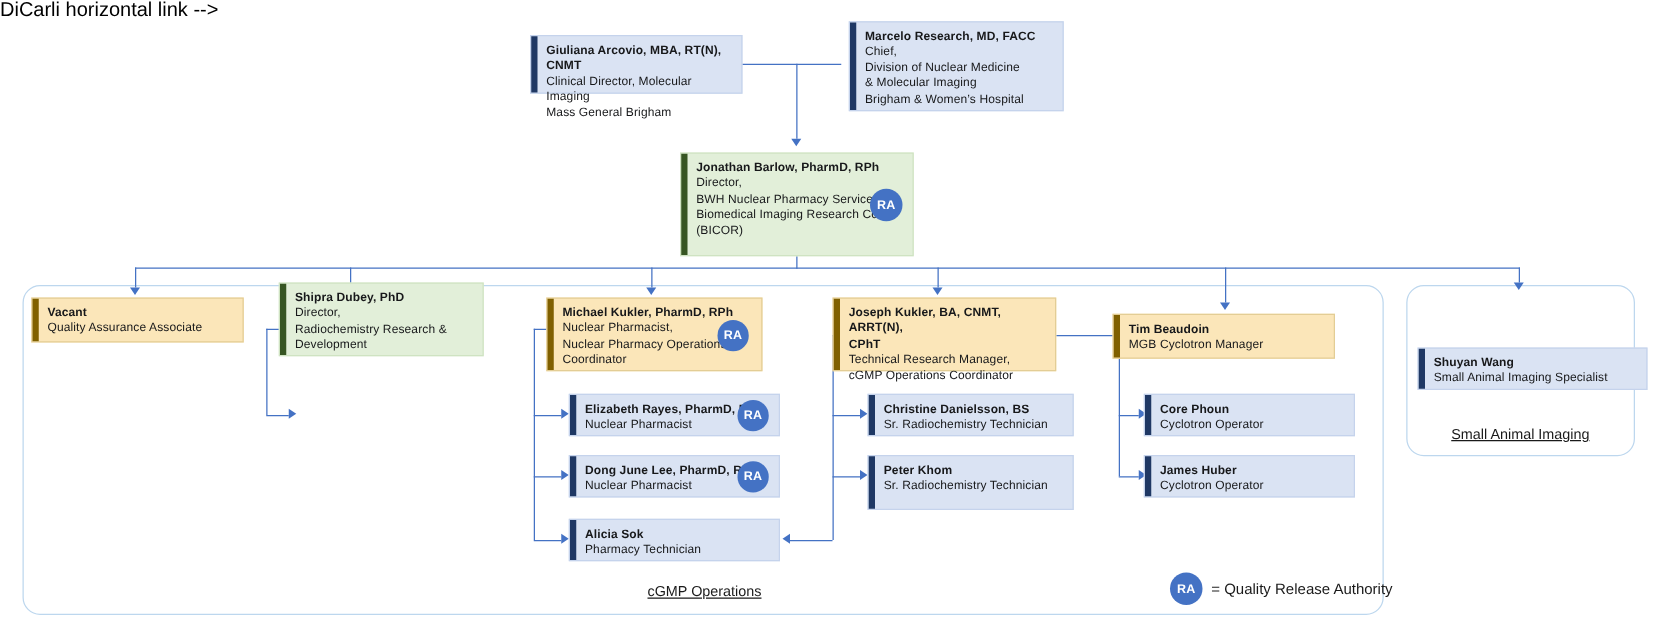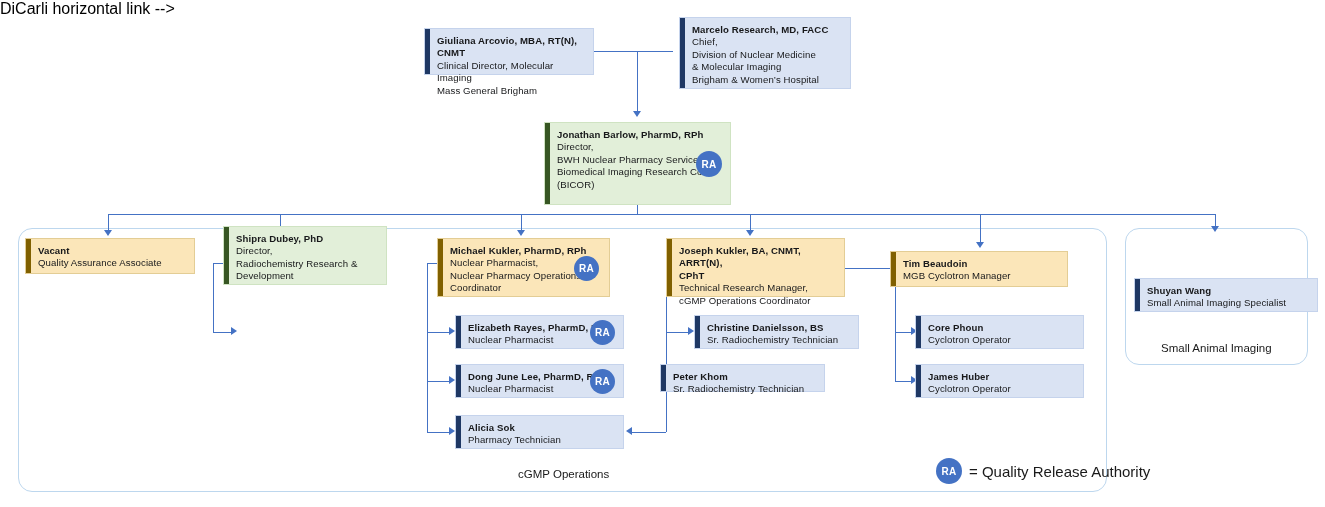--- a/index.html
+++ b/index.html
@@ -3,21 +3,21 @@
 <meta charset="utf-8">
 <style>
   html,body{margin:0;padding:0;background:#ffffff;}
   body{width:1325px;height:507px;position:relative;overflow:hidden;
        font-family:"Liberation Sans","DejaVu Sans",sans-serif;
        -webkit-font-smoothing:antialiased;}
   #stage{position:absolute;left:0;top:0;width:1325px;height:507px;}
 
   
   .group-box{position:absolute;border:1px solid #BDD7EE;border-radius:14px;background:transparent;}
-  .group-label{position:absolute;font-size:11.5px;color:#1a1a1a;white-space:nowrap;}
+  .group-label{position:absolute;font-size:11.5px;color:#1a1a1a;white-space:nowrap;text-decoration:underline;}
 
   
   .node{position:absolute;box-sizing:border-box;display:block;}
   .node .bar{position:absolute;left:0;top:0;bottom:0;width:5px;}
   .node .body{position:relative;margin-left:5px;height:100%;box-sizing:border-box;
               padding:6px 8px 6px 7px;}
   .node .nm{font-size:9.6px;font-weight:bold;color:#17181a;line-height:12.4px;letter-spacing:.1px;}
   .node .ti{font-size:9.6px;color:#17181a;line-height:12.4px;letter-spacing:.1px;}
 
   .n-blue{background:#DAE3F3;border:1px solid #C5D3EC;}
@@ -36,21 +36,21 @@
   .ln{position:absolute;background:#4472C4;}
   .lnh{height:1.4px;}
   .lnv{width:1.4px;}
   .arw{position:absolute;width:0;height:0;}
   .arw-d{border-left:4.5px solid transparent;border-right:4.5px solid transparent;border-top:6px solid #4472C4;}
   .arw-r{border-top:4.5px solid transparent;border-bottom:4.5px solid transparent;border-left:6px solid #4472C4;}
   .arw-l{border-top:4.5px solid transparent;border-bottom:4.5px solid transparent;border-right:6px solid #4472C4;}
 
   
   .legend{position:absolute;display:flex;align-items:center;gap:7px;}
-  .legend .lbl{font-size:15px;color:#1a1a1a;white-space:nowrap;}
+  .legend .lbl{font-size:12px;color:#1a1a1a;white-space:nowrap;}
 </style>
 </head>
 <body>
 
 <div id="stage">
 
   
   <div class="group-box" style="left:18px;top:228px;width:1087px;height:262px;"></div>
   <div class="group-label" style="left:518px;top:468px;">cGMP Operations</div>
 
@@ -239,21 +239,21 @@
   
   <div class="node n-blue" style="left:694px;top:315px;width:165px;height:34px;">
     <span class="bar"></span>
     <div class="body">
       <div class="nm">Christine Danielsson, BS</div>
       <div class="ti">Sr. Radiochemistry Technician</div>
     </div>
   </div>
 
   
-  <div class="node n-blue" style="left:660px;top:364px;width:165px;height:28px;">
+  <div class="node n-blue" style="left:694px;top:364px;width:165px;height:44px;">
     <span class="bar"></span>
     <div class="body">
       <div class="nm">Peter Khom</div>
       <div class="ti">Sr. Radiochemistry Technician</div>
     </div>
   </div>
 
   
   <div class="node n-yellow" style="left:890px;top:251px;width:178px;height:36px;">
     <span class="bar"></span>

